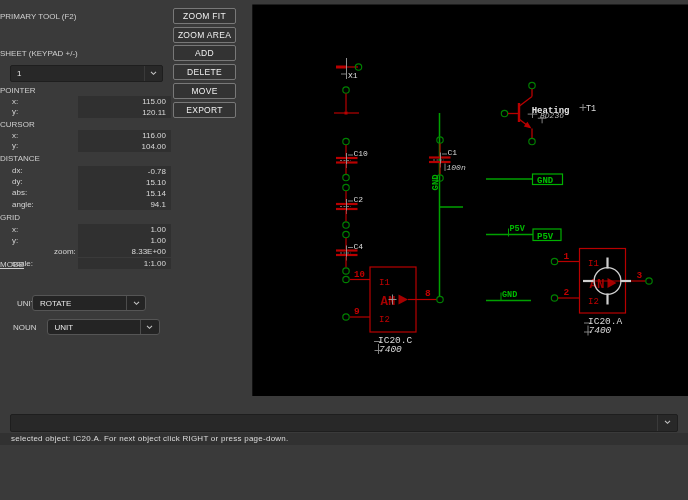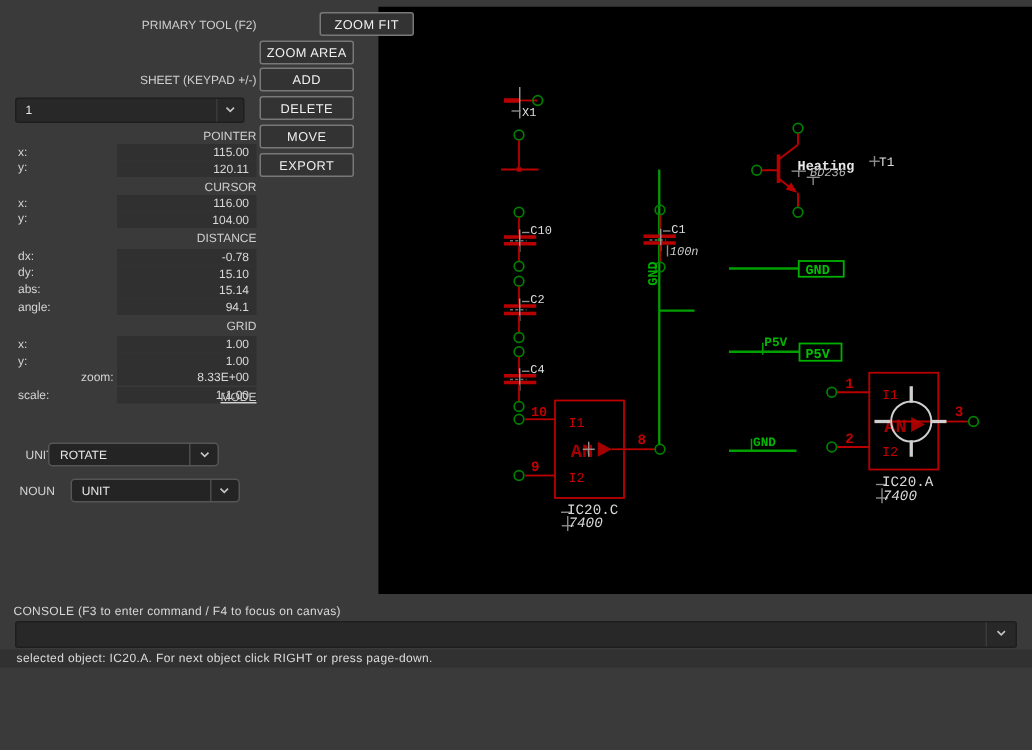--- a/index.html
+++ b/index.html
@@ -1,18 +1,18 @@
 <!DOCTYPE html>
 <html><head>
 <meta charset="utf-8">
 <style>
   html,body{margin:0;padding:0;}
   #app{position:relative;width:688px;height:500px;background:#3a3a3a;overflow:hidden;
        font-family:"Liberation Sans",sans-serif;}
-  .hdr{position:absolute;left:0;width:171px;text-align:right;font-size:8px;color:#cfcfcf;}
+  .hdr{position:absolute;left:0;width:171px;text-align:left;font-size:8px;color:#cfcfcf;}
   .lbl{position:absolute;font-size:8px;color:#d4d4d4;}
   .valbox{position:absolute;left:78px;width:88px;height:11px;background:#303030;
           color:#d9d9d9;font-size:8px;text-align:right;padding-right:5px;line-height:11px;}
   .sel{position:absolute;background:#282828;border:1px solid #1e1e1e;border-radius:2px;
        color:#e8e8e8;font-size:8px;}
   .sel .tx{position:absolute;left:6px;top:0;bottom:0;display:flex;align-items:center;}
   .sel .arr{position:absolute;right:0;top:0;bottom:0;width:17px;border-left:1px solid #3a3a3a;
        display:flex;align-items:center;justify-content:center;}
   .sel2{position:absolute;background:#242424;border:1px solid #555;border-radius:3px;
        color:#e8e8e8;font-size:8px;}
@@ -233,28 +233,27 @@
   <div class="lbl" style="left:13px;top:323px;">NOUN</div>
   <div class="sel2" style="left:46.5px;top:319px;width:111px;height:14px;">
     <span class="tx">UNIT</span>
     <span class="arr">
         <svg width="7" height="5">
           <path d="M1 0.8 L3.5 3.3 L6 0.8" stroke="#c4c4c4" stroke-width="1.1" fill="none"></path>
         </svg>
       </span>
   </div>
 
-  <div class="btn" style="top:8px;margin-left:40px;">ZOOM FIT</div>
+  <div class="btn" style="top:8px;">ZOOM FIT</div>
   <div class="btn" style="top:26.7px;">ZOOM AREA</div>
   <div class="btn" style="top:45.4px;">ADD</div>
   <div class="btn" style="top:64.1px;">DELETE</div>
   <div class="btn" style="top:82.8px;">MOVE</div>
   <div class="btn" style="top:101.5px;">EXPORT</div>
 
-  <div style="position:absolute;left:9px;top:403px;font-size:8px;letter-spacing:.2px;color:#d8d8d8;">CONSOLE (F3 to enter command / F4 to focus on canvas)</div>
   <div class="sel" style="left:9.5px;top:413.5px;width:666px;height:16.5px;">
     <span class="arr" style="width:19px;">
         <svg width="7" height="5">
           <path d="M1 0.8 L3.5 3.3 L6 0.8" stroke="#c4c4c4" stroke-width="1.1" fill="none"></path>
         </svg>
       </span>
   </div>
   <div style="position:absolute;left:0;top:432.5px;width:688px;height:12px;background:#313131;
        font-size:8px;letter-spacing:.25px;color:#dcdcdc;line-height:12px;">
     <span style="margin-left:11px;">selected object: IC20.A. For next object click RIGHT or press page-down.</span>

